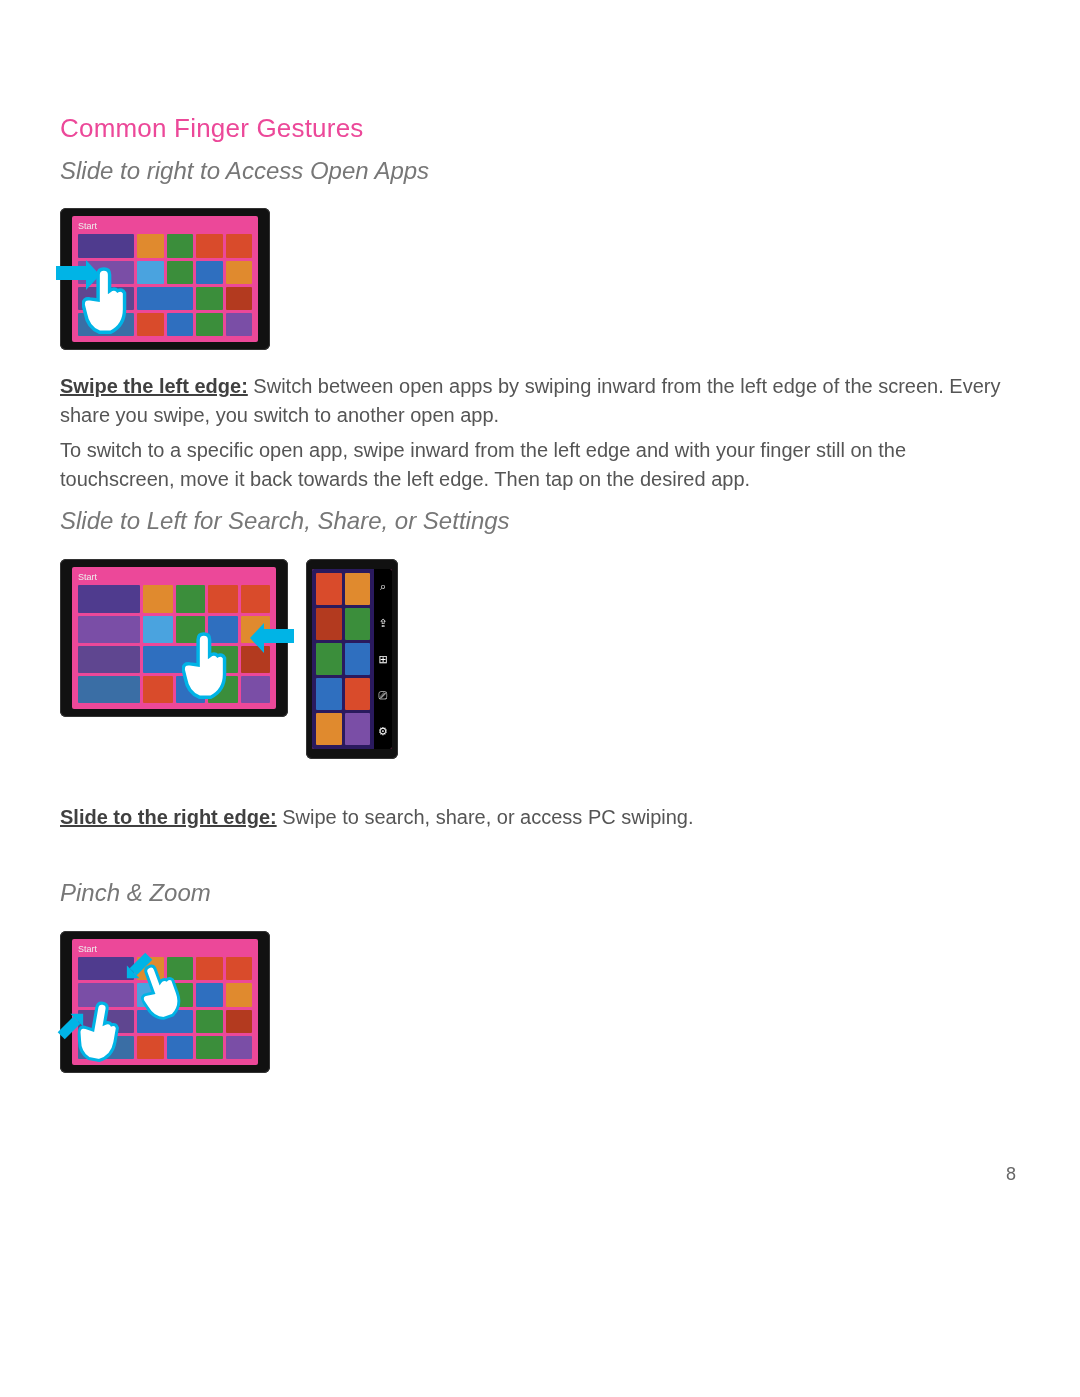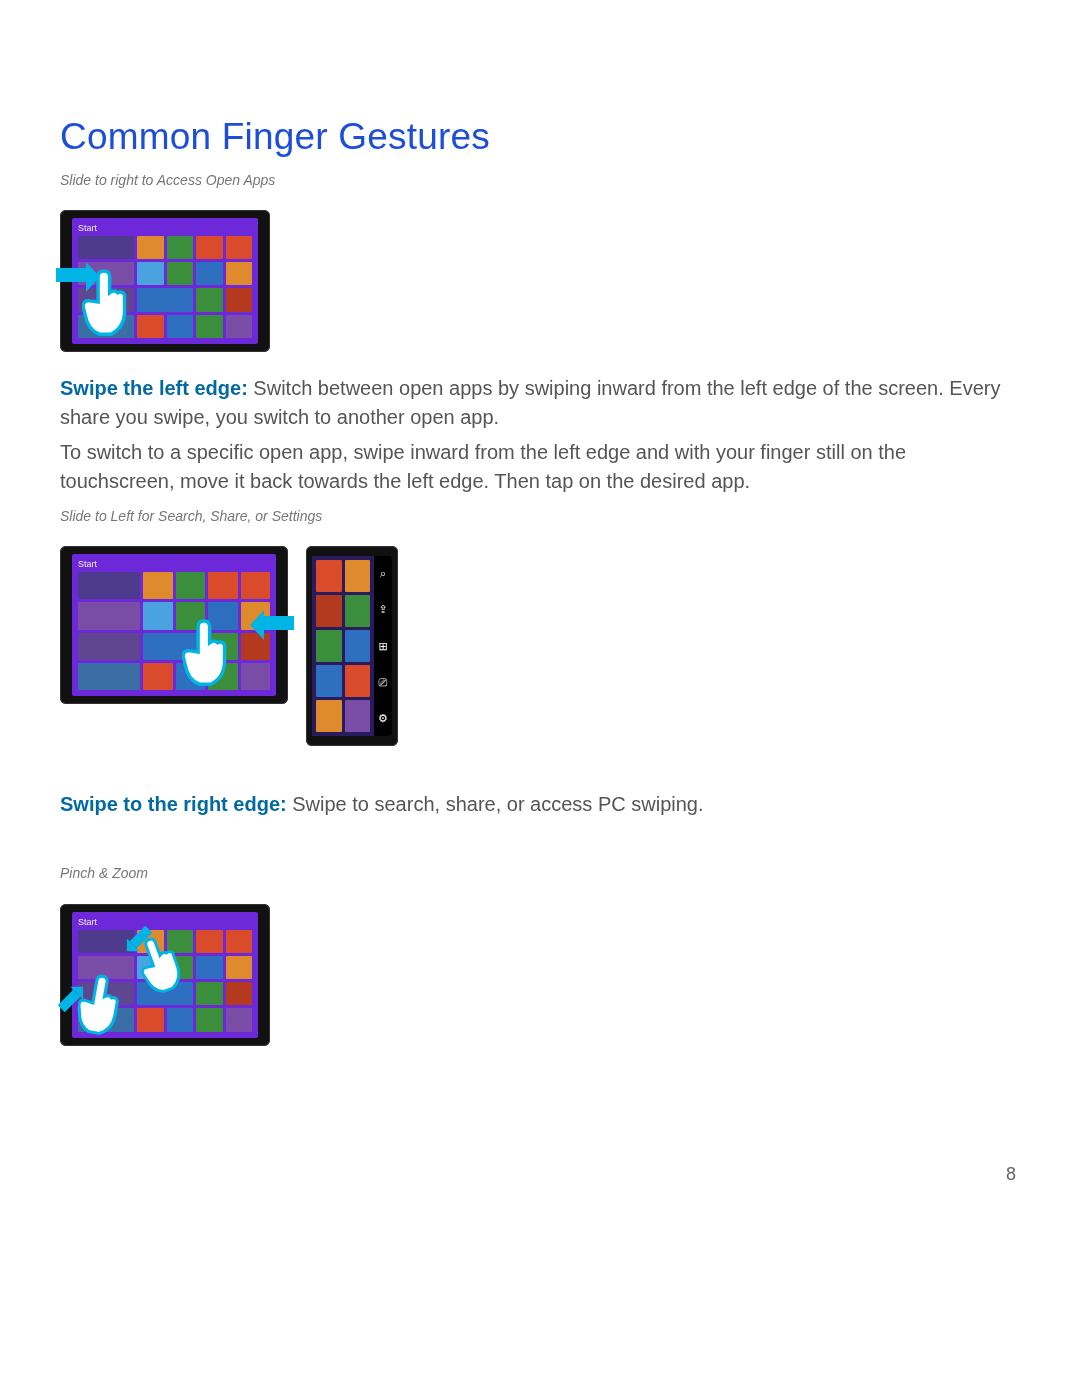--- a/index.html
+++ b/index.html
@@ -8,34 +8,34 @@
     min-height:1397px;
     font-family:"Helvetica Neue",Arial,sans-serif;
     color:#555;
     position:relative;
     box-sizing:border-box;
     padding:110px 64px 60px 60px;
     font-size:20px;
     line-height:1.45;
   }
   h1{
-    font-size:37px;
+    font-size:26px;
     font-weight:400;
-    color:#1d4ed8;
+    color:#ec4899;
     margin:0 0 6px 0;
     letter-spacing:.2px;
   }
   .subhead{
     font-style:italic;
     color:#777;
-    font-size:14px;
+    font-size:24px;
     margin:6px 0 20px 0;
   }
   .body-text{margin:14px 0 10px 0;}
-  .body-text b{color:#0369a1;font-weight:700;}
+  .body-text b{color:#404040;font-weight:700;text-decoration:underline;}
   .page-number{
     position:absolute;
     right:64px;
     bottom:210px;
     font-size:18px;
     color:#666;
   }
 
   
   .fig{margin:10px 0 22px 0;}
@@ -48,21 +48,21 @@
     box-shadow:0 0 0 1px #333 inset;
   }
   .tablet.sz-a{width:186px;height:126px;padding:8px 12px;}
   .tablet.sz-b{width:200px;height:138px;padding:10px 14px;}
   .tablet.sz-c{width:80px;height:180px;padding:10px 6px;}
   .tablet.sz-d{width:186px;height:126px;padding:8px 12px;}
 
   .screen{
     position:absolute;
     inset:8px 12px;
-    background:#6d28d9;
+    background:#ec4899;
     overflow:hidden;
     border-radius:2px;
   }
   .sz-c .screen{inset:10px 6px;display:flex;}
 
   .screen .start-label{
     position:absolute;top:4px;left:6px;
     font-size:9px;color:#eee;font-weight:300;
   }
 
@@ -236,21 +236,21 @@
           <span>⊞</span>
           <span>⎚</span>
           <span>⚙</span>
         </div>
       </div>
     </div>
   </div>
 </div>
 
 <p class="body-text" style="margin-top:44px">
-  <b>Swipe to the right edge:</b><span> Swipe to search, share, or access PC swiping.</span>
+  <b>Slide to the right edge:</b><span> Swipe to search, share, or access PC swiping.</span>
 </p>
 
 <div class="subhead" style="margin-top:44px">Pinch &amp; Zoom</div>
 
 <div class="fig">
   <div class="tablet sz-d">
     <div class="screen">
       <span class="start-label">Start</span>
       <div class="tiles">
         <div class="tile c1" style="grid-column:span 2"></div>

